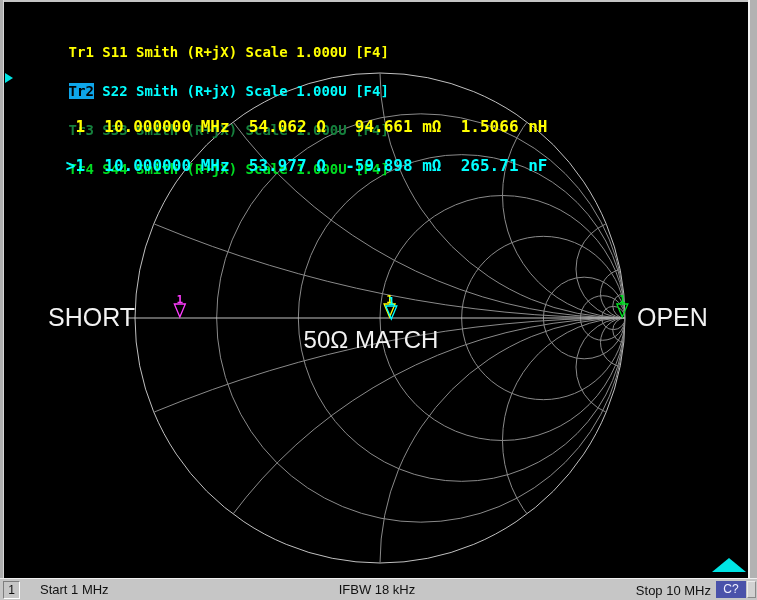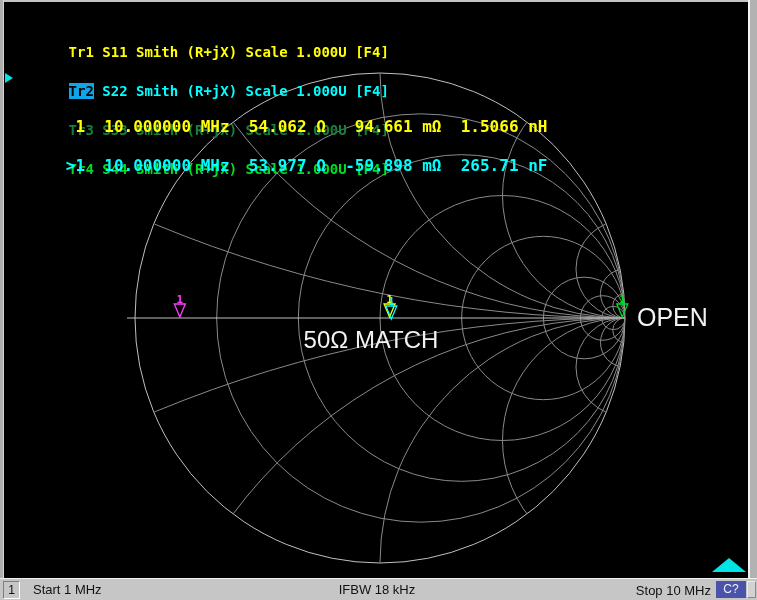--- a/index.html
+++ b/index.html
@@ -40,21 +40,21 @@
     border-left:17px solid transparent;border-right:17px solid transparent;border-bottom:14px solid #00e5e5;}
   
   .statusbar{
     position:absolute;left:0;bottom:0;width:757px;height:22px;background:#c6c6c6;
     border-top:1px solid #efefef;box-sizing:border-box;
     display:flex;align-items:center;
     font-family:"Liberation Sans",sans-serif;font-size:13px;color:#111;
   }
   .ch-box{width:15px;height:16px;margin-left:3px;background:#c6c6c6;text-align:center;line-height:16px;font-size:12px;
     border:1px solid;border-color:#7e7e7e #ffffff #ffffff #7e7e7e;}
-  .sb-start{margin-left:13px;}
+  .sb-start{margin-left:20px;}
   .sb-ifbw{position:absolute;left:50%;transform:translateX(-52%);}
   .sb-right{margin-left:auto;display:flex;align-items:flex-end;}
   .sb-stop{margin-right:5px;}
   .cal-badge{min-width:20px;height:17px;padding:0 5px;background:#4a52aa;color:#f0f0ff;text-align:center;line-height:17px;font-size:12px;}
   .blank-btn{width:9px;height:17px;margin-left:1px;margin-right:1px;background:#d2d2d2;border:1px solid;border-color:#ececec #8a8a8a #8a8a8a #ececec;box-sizing:border-box;}
 </style>
 </head>
 <body>
 
 <div class="screen">
@@ -101,20 +101,21 @@
       <g>
         <polygon points="174.335,304 185.335,304 179.835,317" fill="none" stroke="#ff3cff" stroke-width="1.3"></polygon>
         <text x="179.835" y="303" fill="#ff3cff" text-anchor="middle" font-family="DejaVu Sans Mono, monospace" font-size="11" font-weight="bold">1</text>
       </g>
       <g>
         <polygon points="616.8050000000001,304 627.8050000000001,304 622.3050000000001,317" fill="none" stroke="#00dd22" stroke-width="1.3"></polygon>
         <text x="622.3050000000001" y="303" fill="#00dd22" text-anchor="middle" font-family="DejaVu Sans Mono, monospace" font-size="11" font-weight="bold">1</text>
       </g>
     </svg>
 
+  <div class="chart-label lbl-short">SHORT</div>
   <div class="chart-label lbl-open">OPEN</div>
   <div class="chart-label lbl-match">50Ω MATCH</div>
 
   <div class="trace-list">
     <div class="tr-row" style="color: rgb(255, 255, 0);">
       <span class="tr-id">Tr1</span><span class="tr-set">S11 Smith (R+jX) Scale 1.000U [F4]</span>
     </div>
     <div class="tr-row" style="color: rgb(0, 255, 255);">
       <span class="tr-arrow"></span><span class="tr-id hl">Tr2</span><span class="tr-set">S22 Smith (R+jX) Scale 1.000U [F4]</span>
     </div>

